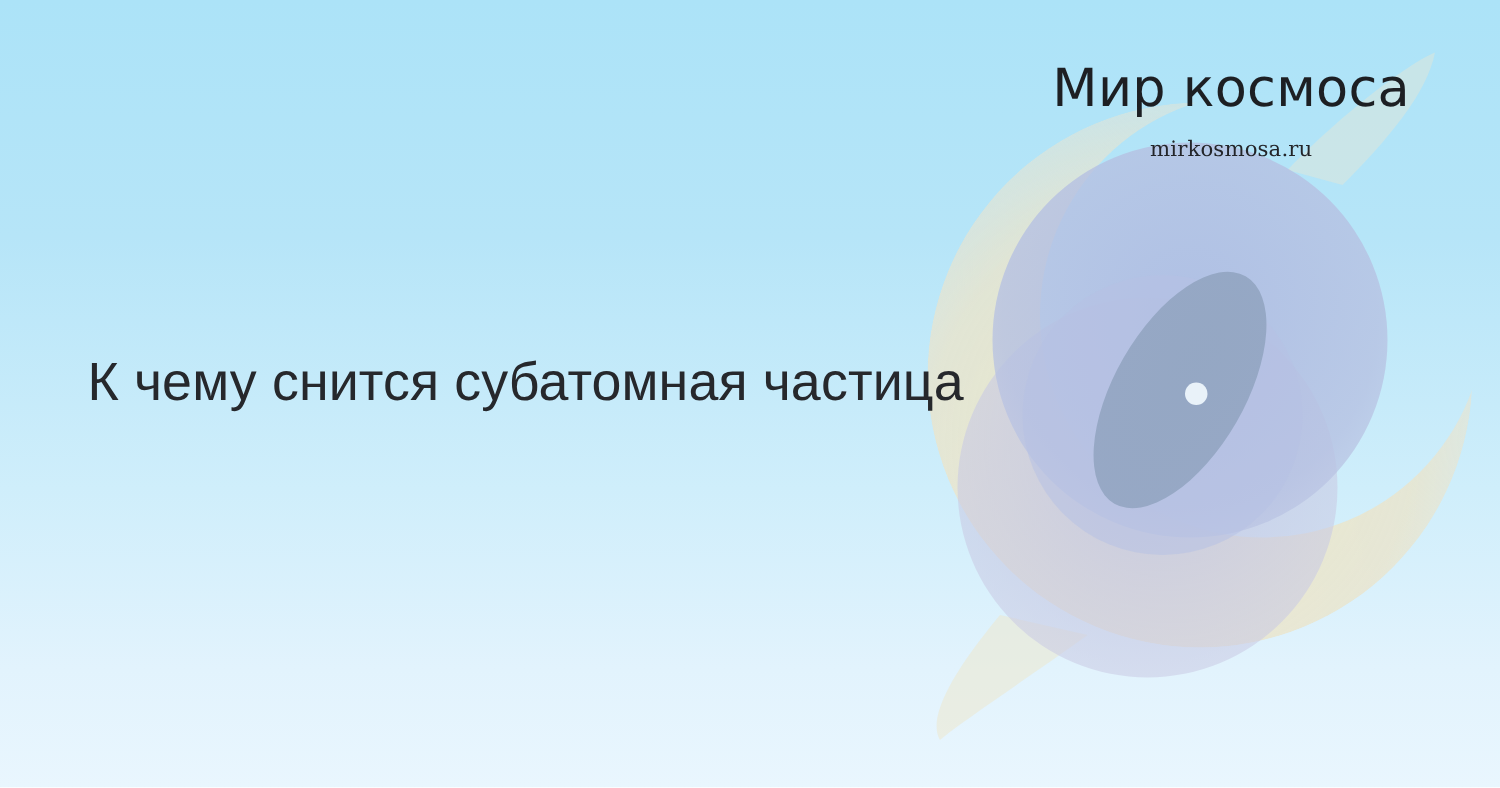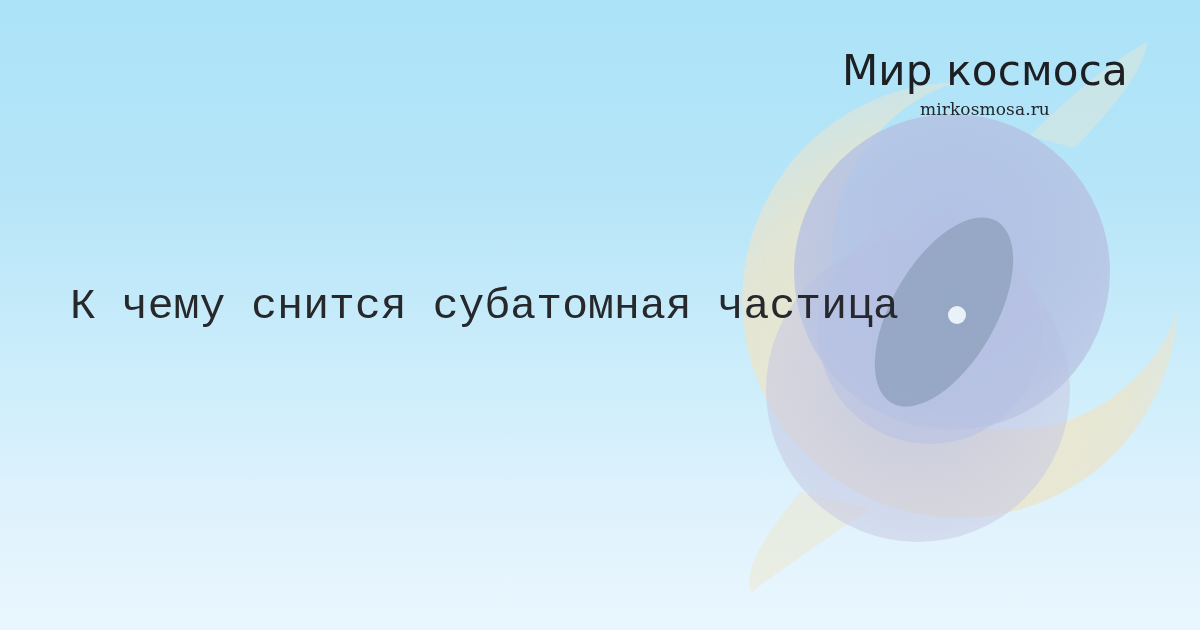--- a/index.html
+++ b/index.html
@@ -43,31 +43,31 @@
     display: block;
     white-space: nowrap;
   }
 
   .logo-domain {
     font-family: "DejaVu Serif", serif;
     font-size: 17px;
     font-weight: 400;
     color: #232529;
     display: block;
-    margin-top: 9px;
+    margin-top: 20px;
     letter-spacing: 0.1px;
     white-space: nowrap;
   }
 
   
   .headline {
     position: absolute;
     left: 70px;
     top: 252px;
-    font-family: Liberation Mono, monospace;
+    font-family: Liberation Sans, sans-serif;
     font-size: 43px;
     font-weight: 400;
     color: #26282c;
     letter-spacing: 0.1px;
     white-space: nowrap;
     line-height: 1.2;
   }
 </style>
 </head>
 <body>

